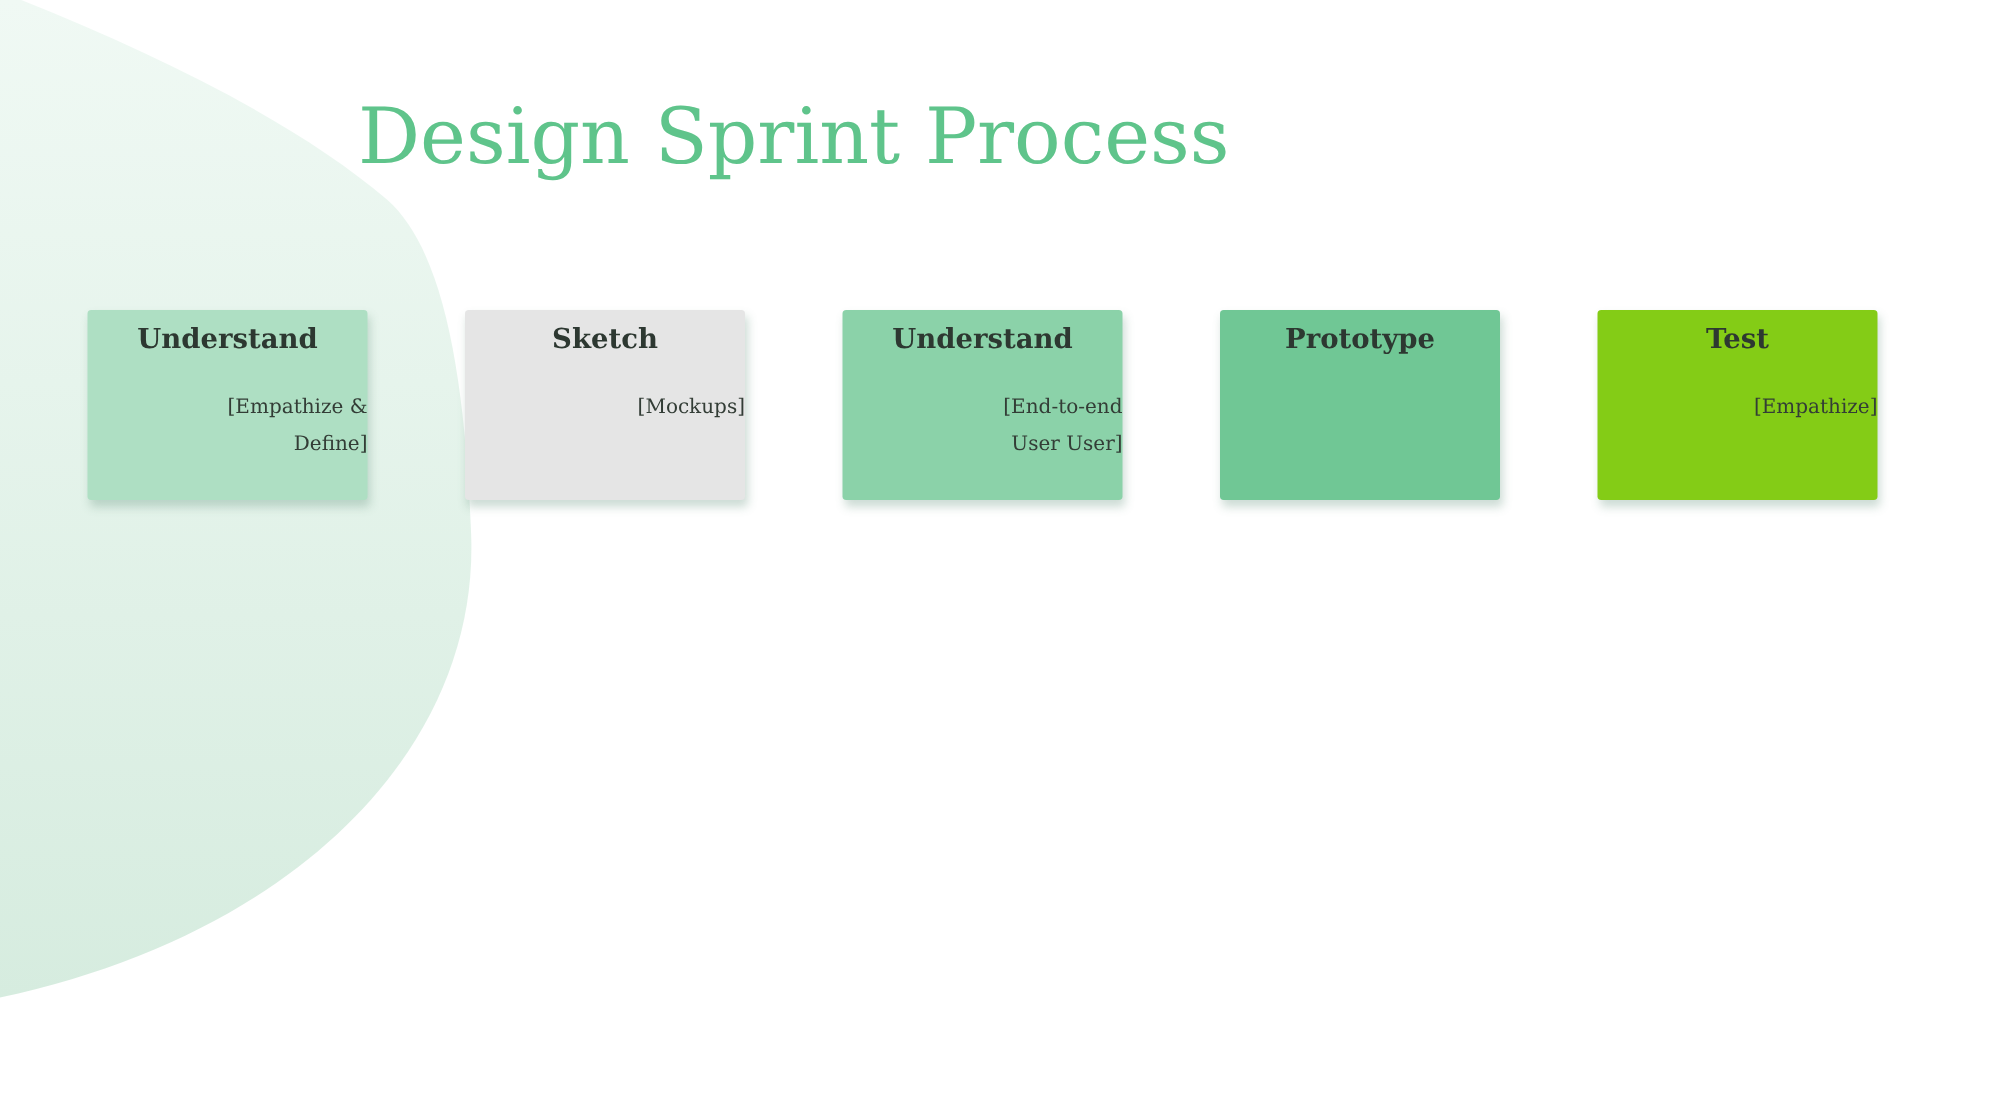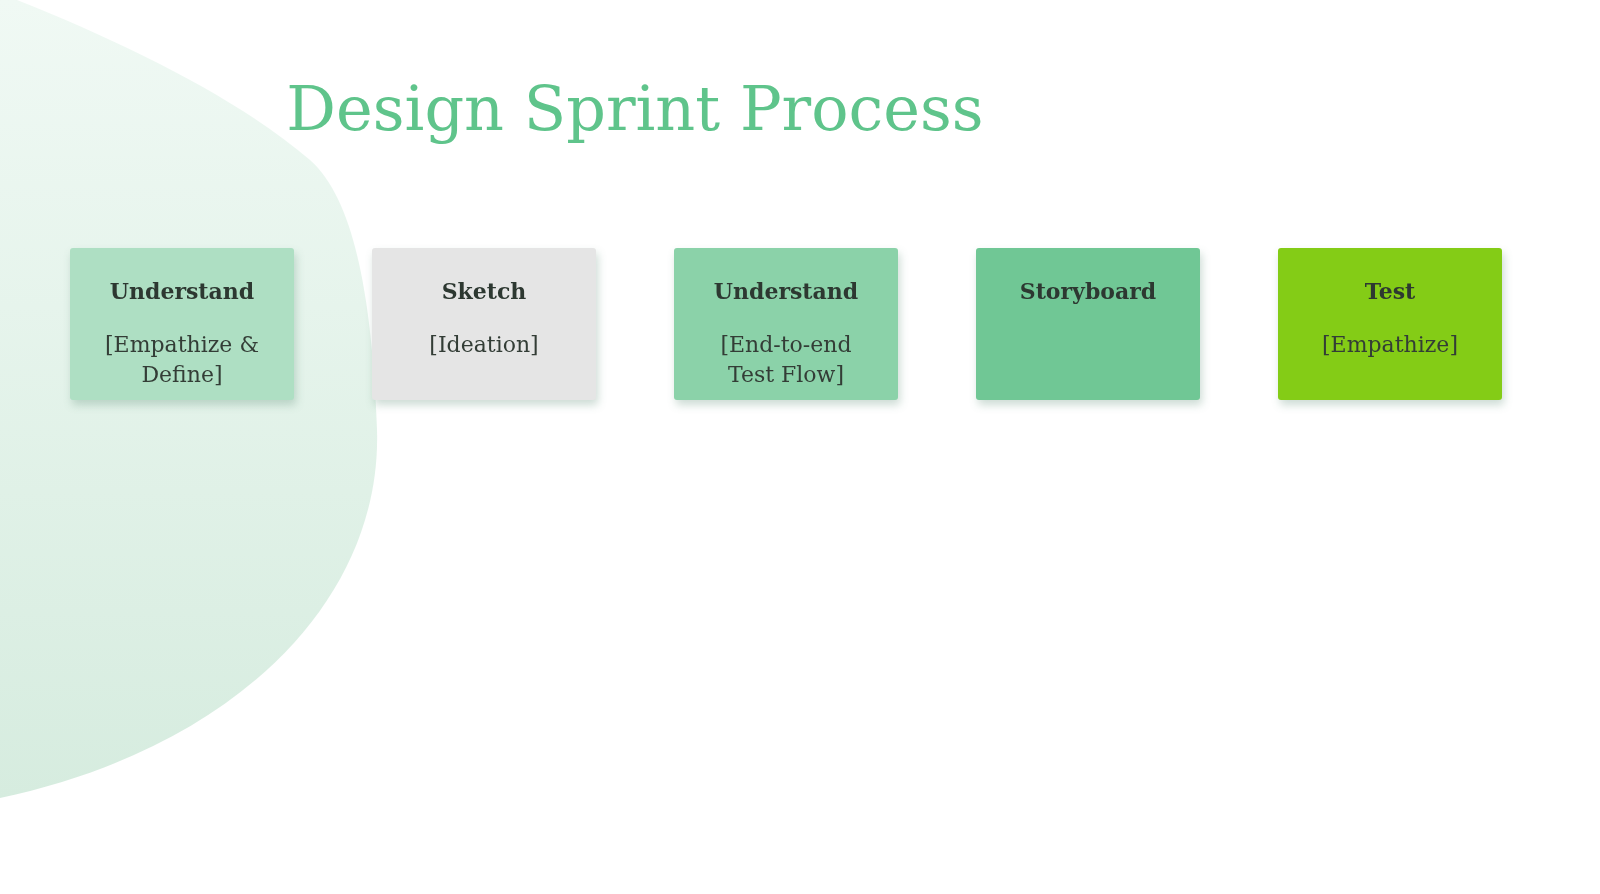--- a/index.html
+++ b/index.html
@@ -42,38 +42,39 @@
     left: 70px;
     width: 1432px;
     display: flex;
     justify-content: space-between;
     z-index: 2;
   }
   .step-card {
     width: 224px;
     height: 152px;
     border-radius: 3px;
-    padding-top: 28px;
+    padding-top: 8px;
     text-align: center;
     box-shadow: 2px 5px 8px rgba(90, 140, 115, 0.30);
   }
   .step-title {
     display: block;
     font-size: 22px;
     font-weight: bold;
     line-height: 30px;
     color: #2d3831;
   }
   .step-detail {
     display: block;
     margin-top: 24px;
-    font-size: 22px;
+    font-size: 16px;
     line-height: 30px;
     color: #333d36;
     white-space: pre-line;
+    text-align: right;
   }
 </style>
 </head>
 <body>
 
 <div class="stage">
 
   <svg class="blob-svg" viewBox="0 0 1600 894" xmlns="http://www.w3.org/2000/svg" aria-hidden="true">
     <defs>
       <linearGradient id="blobGrad" x1="0" y1="0" x2="0" y2="1">
@@ -89,31 +90,31 @@
   <div class="steps-row">
 
     <div class="step-card" style="background-color: rgb(174, 223, 195);">
       <span class="step-title">Understand</span>
       <span class="step-detail">[Empathize &amp;
 Define]</span>
     </div>
 
     <div class="step-card" style="background-color: #e5e5e5;">
       <span class="step-title">Sketch</span>
-      <span class="step-detail">[Ideation]</span>
+      <span class="step-detail">[Mockups]</span>
     </div>
 
     <div class="step-card" style="background-color: rgb(139, 210, 169);">
       <span class="step-title">Understand</span>
       <span class="step-detail">[End-to-end
-Test Flow]</span>
+User User]</span>
     </div>
 
     <div class="step-card" style="background-color: rgb(112, 199, 149);">
-      <span class="step-title">Storyboard</span>
+      <span class="step-title">Prototype</span>
     </div>
 
     <div class="step-card" style="background-color: #84cc16;">
       <span class="step-title">Test</span>
       <span class="step-detail">[Empathize]</span>
     </div>
 
   </div>
 </div>
 

